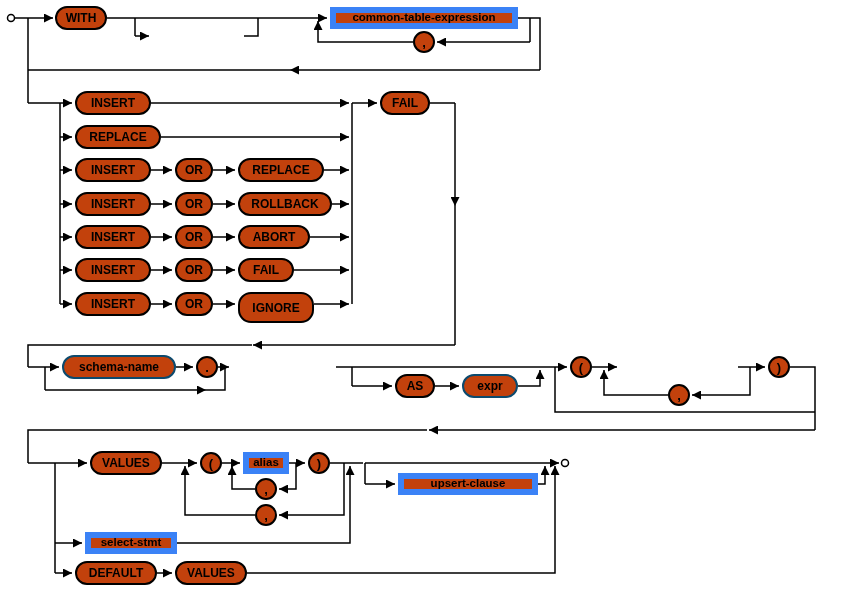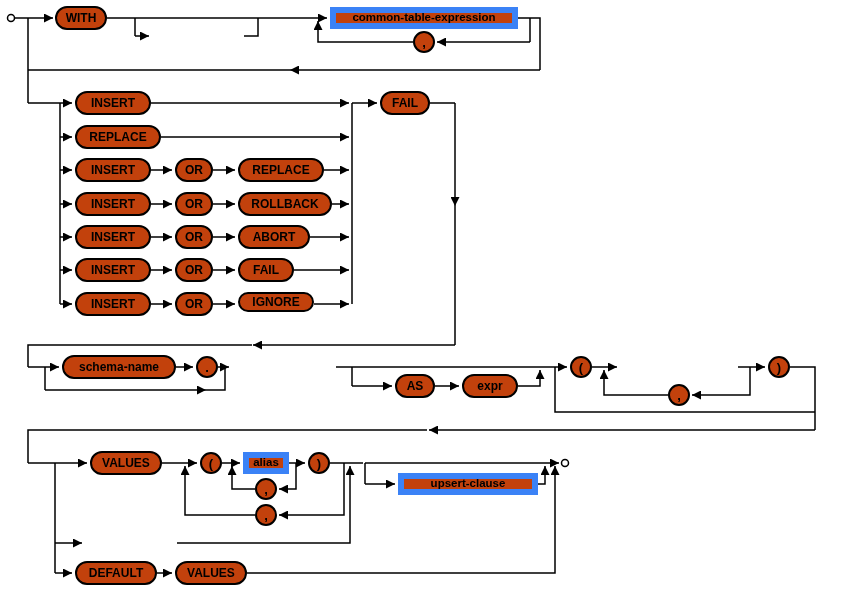--- a/index.html
+++ b/index.html
@@ -7,21 +7,21 @@
   body { font-family:"Liberation Sans", sans-serif; }
   .diagram {
     position:relative; width:848px; height:590px; background:#ffffff; overflow:hidden;
   }
   .diagram svg { position:absolute; left:0; top:0; }
   .node {
     position:absolute; display:flex; align-items:center; justify-content:center;
     background:#c2410c; color:#000000; white-space:nowrap; line-height:1;
   }
   .kw  { border:2px solid #000; border-radius:13px; font-weight:bold; font-size:12px; }
-  .id  { border:2px solid #000000; border-radius:13px; font-weight:bold; font-size:12px; }
+  .id  { border:2px solid #0c4a6e; border-radius:13px; font-weight:bold; font-size:12px; }
   .small { border:2px solid #000; border-radius:11px; font-weight:bold; font-size:13px; }
   .ref { border:6px solid #3b82f6; border-radius:0; font-weight:bold; font-size:11.5px; }
   [data-interactable="true"] { cursor:pointer; }
 </style>
 </head>
 <body>
 
 <div class="diagram" data-interactable="false">
 
   <svg width="848" height="590" viewBox="0 0 848 590" data-interactable="false">
@@ -132,37 +132,38 @@
   <div class="node kw" style="left:75px;top:225px;width:76px;height:24px" data-interactable="false">INSERT</div>
   <div class="node kw" style="left:175px;top:225px;width:38px;height:24px" data-interactable="false">OR</div>
   <div class="node kw" style="left:238px;top:225px;width:72px;height:24px" data-interactable="false">ABORT</div>
 
   <div class="node kw" style="left:75px;top:258px;width:76px;height:24px" data-interactable="false">INSERT</div>
   <div class="node kw" style="left:175px;top:258px;width:38px;height:24px" data-interactable="false">OR</div>
   <div class="node kw" style="left:238px;top:258px;width:56px;height:24px" data-interactable="false">FAIL</div>
 
   <div class="node kw" style="left:75px;top:292px;width:76px;height:24px" data-interactable="false">INSERT</div>
   <div class="node kw" style="left:175px;top:292px;width:38px;height:24px" data-interactable="false">OR</div>
-  <div class="node kw" style="left:238px;top:292px;width:76px;height:20px" data-interactable="false">IGNORE</div>
+  <div class="node kw" style="left:238px;top:292px;width:76px;height:31px" data-interactable="false">IGNORE</div>
 
   <div class="node kw" style="left:380px;top:91px;width:50px;height:24px" data-interactable="false">FAIL</div>
 
   <div class="node id" style="left:62px;top:355px;width:114px;height:24px" data-interactable="true">schema-name</div>
   <div class="node small" style="left:196px;top:356px;width:22px;height:22px" data-interactable="false">.</div>
   <div class="node kw" style="left:395px;top:374px;width:40px;height:24px" data-interactable="false">AS</div>
   <div class="node id" style="left:462px;top:374px;width:56px;height:24px" data-interactable="true">expr</div>
   <div class="node small" style="left:570px;top:356px;width:22px;height:22px" data-interactable="false">(</div>
   <div class="node small" style="left:768px;top:356px;width:22px;height:22px" data-interactable="false">)</div>
   <div class="node small" style="left:668px;top:384px;width:22px;height:22px" data-interactable="false">,</div>
 
   <div class="node kw" style="left:90px;top:451px;width:72px;height:24px" data-interactable="false">VALUES</div>
   <div class="node small" style="left:200px;top:452px;width:22px;height:22px" data-interactable="false">(</div>
   <div class="node ref" style="left:243px;top:452px;width:46px;height:22px" data-interactable="true">alias</div>
   <div class="node small" style="left:308px;top:452px;width:22px;height:22px" data-interactable="false">)</div>
   <div class="node small" style="left:255px;top:478px;width:22px;height:22px" data-interactable="false">,</div>
   <div class="node small" style="left:255px;top:504px;width:22px;height:22px" data-interactable="false">,</div>
   <div class="node ref" style="left:398px;top:473px;width:140px;height:22px" data-interactable="true">upsert-clause</div>
 
+  <div class="node ref" style="left:85px;top:532px;width:92px;height:22px" data-interactable="true">select-stmt</div>
 
   <div class="node kw" style="left:75px;top:561px;width:82px;height:24px" data-interactable="false">DEFAULT</div>
   <div class="node kw" style="left:175px;top:561px;width:72px;height:24px" data-interactable="false">VALUES</div>
 
 </div>
 
 </body></html>

